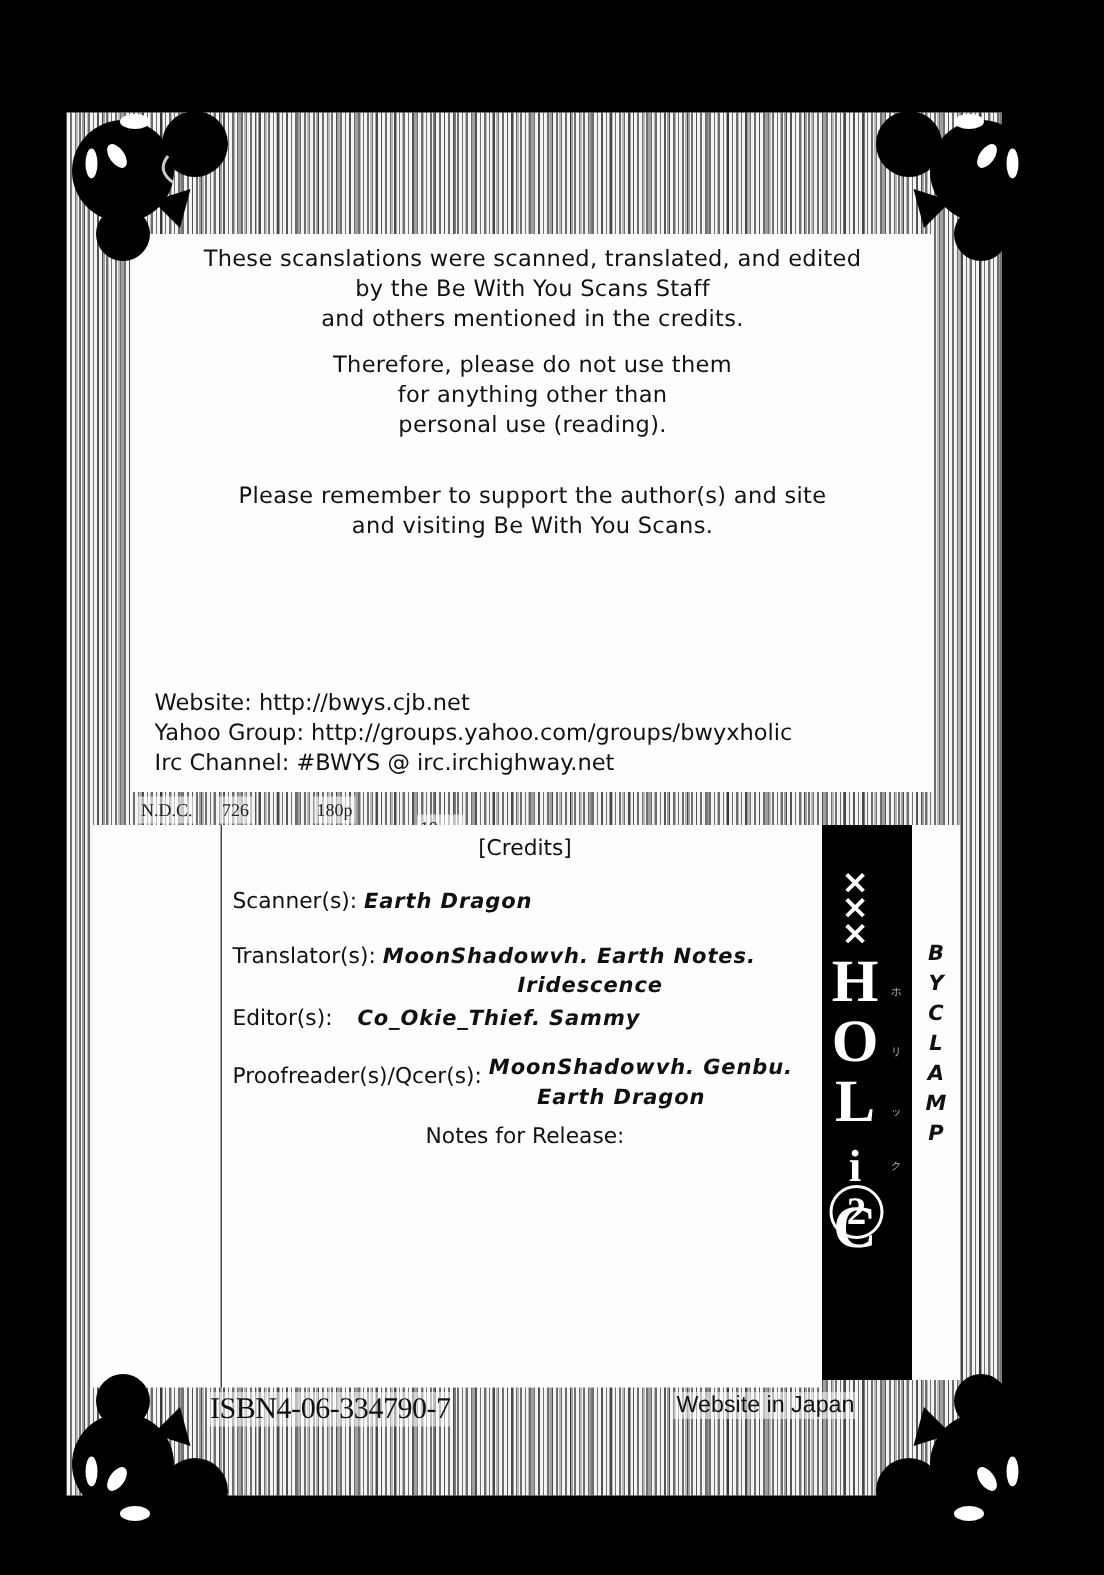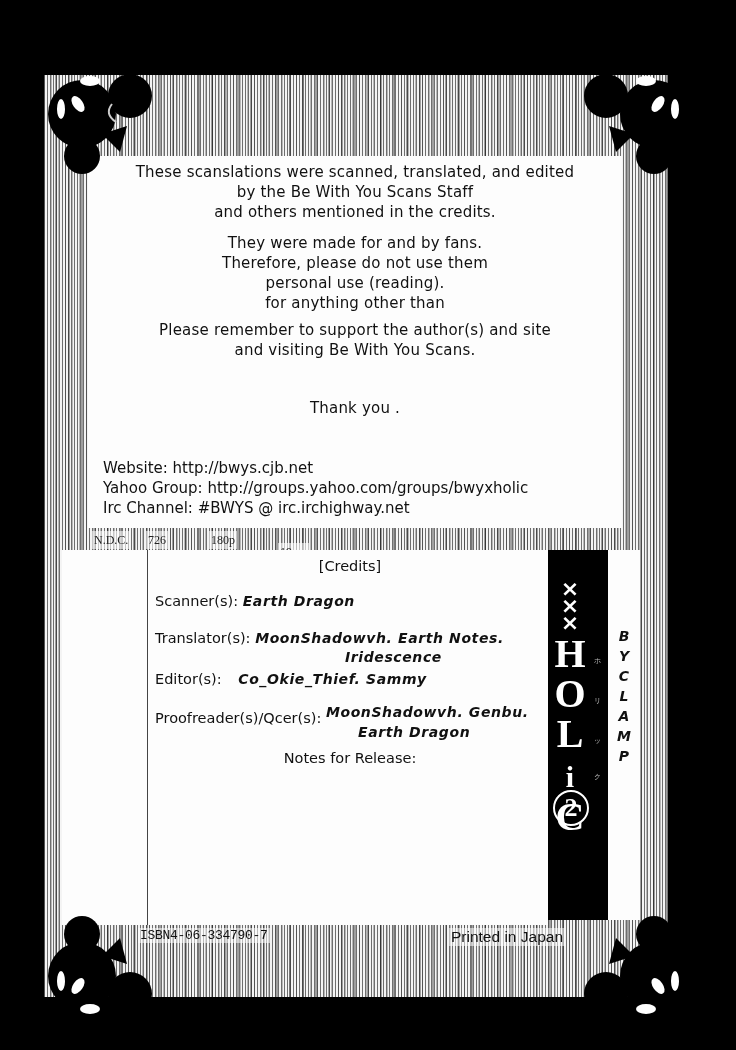--- a/index.html
+++ b/index.html
@@ -36,21 +36,21 @@
   #spine { position:absolute; left:548px; top:550px; width:60px; height:370px; background:#000; }
   #spine .xxx { position:absolute; left:0; width:44px; top:30px; text-align:center; color:#fff; font-size:22px; line-height:17px; font-weight:bold; }
   #spine .holic { position:absolute; left:0; width:44px; top:84px; text-align:center; color:#fff;
                   font-family:"Liberation Serif", serif; font-weight:bold; font-size:40px; line-height:40px; }
   #spine .vol { position:absolute; left:5px; top:240px; width:32px; height:32px; border:2px solid #fff; border-radius:50%;
                 color:#fff; font-family:"Liberation Serif", serif; font-weight:bold; font-size:26px; text-align:center; line-height:32px; }
   #spine .kana { position:absolute; left:46px; color:#bbb; font-size:7px; }
 
   #byline { position:absolute; left:608px; top:550px; width:32px; height:370px; background:#fdfdfd; }
   #byline span { display:block; width:32px; text-align:center; font-style:italic; font-weight:bold; font-size:14px; line-height:20px; }
-  #isbn { position:absolute; left:138px; top:928px; font-family:Liberation Mono, monospace; font-size:13px; color:#111;
+  #isbn { position:absolute; left:138px; top:928px; font-family:Liberation Serif, serif; font-size:20px; color:#111;
           background:rgba(255,255,255,0.55); padding:0 2px; letter-spacing:-0.3px; }
   #printed { position:absolute; left:449px; top:928px; font-family:"Liberation Sans", sans-serif; font-size:15.5px; color:#111;
              background:rgba(255,255,255,0.55); padding:0 2px; }
 
   .corner { position:absolute; width:110px; height:110px; }
   #corner-tl { left:42px; top:64px; }
   #corner-tr { left:584px; top:64px; }
   #corner-bl { left:42px; top:916px; }
   #corner-br { left:584px; top:916px; }
 </style>
@@ -59,31 +59,27 @@
 
 <div id="frame" class="stripes"></div>
 
 <div id="upper-panel" class="panel">
   <div class="intro" style="top:6px;">
     <p>These scanslations were scanned, translated, and edited</p>
     <p>by the Be With You Scans Staff</p>
     <p>and others mentioned in the credits.</p>
   </div>
   <div class="intro" style="top:77px;">
-    <p>They were made for and by fans.</p>
     <p>Therefore, please do not use them</p>
+    <p>for anything other than</p>
     <p>personal use (reading).</p>
-    <p>for anything other than</p>
   </div>
   <div class="intro" style="top:164px;">
     <p>Please remember to support the author(s) and site</p>
     <p>and visiting Be With You Scans.</p>
-  </div>
-  <div class="intro" style="top:242px;">
-    <p>Thank you .</p>
   </div>
   <div class="links">
     <p>Website: http://bwys.cjb.net</p>
     <p>Yahoo Group: http://groups.yahoo.com/groups/bwyxholic</p>
     <p>Irc Channel: #BWYS @ irc.irchighway.net</p>
   </div>
 </div>
 
 <div id="ndc-strip">
   <span style="left:0; background:rgba(255,255,255,0.6);">N.D.C.</span>
@@ -144,21 +140,21 @@
     <span style="height:14px;"></span>
     <span style="margin-top:-14px;">C</span>
     <span>L</span>
     <span>A</span>
     <span>M</span>
     <span>P</span>
   </div>
 </div>
 
 <div id="isbn">ISBN4-06-334790-7</div>
-<div id="printed">Printed in Japan</div>
+<div id="printed">Website in Japan</div>
 
 <svg id="corner-tl" class="corner" viewBox="0 0 110 110">
   <circle cx="40" cy="50" r="34" fill="#000"></circle>
   <circle cx="88" cy="32" r="22" fill="#000"></circle>
   <circle cx="40" cy="92" r="18" fill="#000"></circle>
   <path d="M60 70 L85 62 L78 88 Z" fill="#000"></path>
   <ellipse cx="48" cy="17" rx="10" ry="5" fill="#fff"></ellipse>
   <ellipse cx="19" cy="45" rx="4" ry="10" fill="#fff"></ellipse>
   <ellipse cx="36" cy="40" rx="5" ry="9" transform="rotate(-35 36 40)" fill="#fff"></ellipse>
   <path d="M70 40 q-8 10 4 18" stroke="#ccc" stroke-width="2" fill="none"></path>

